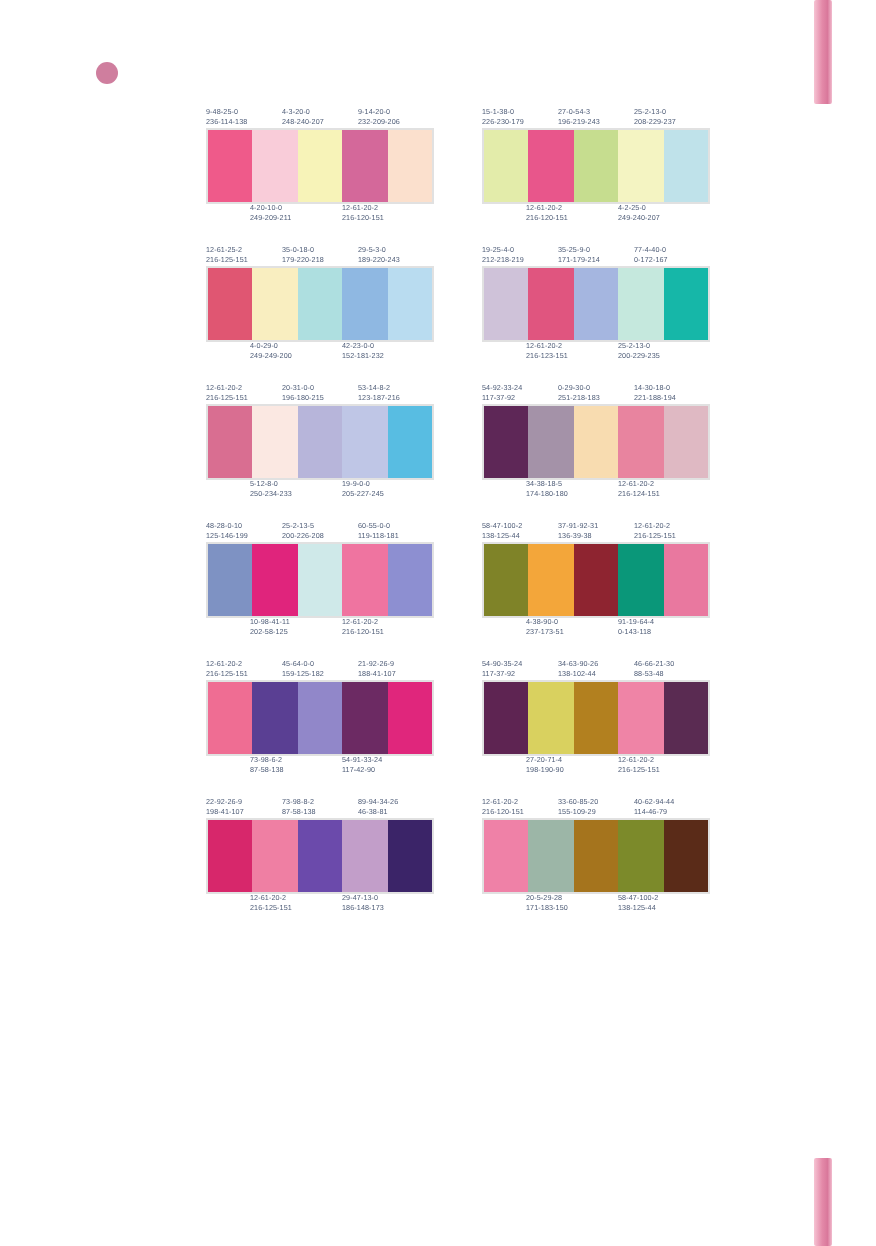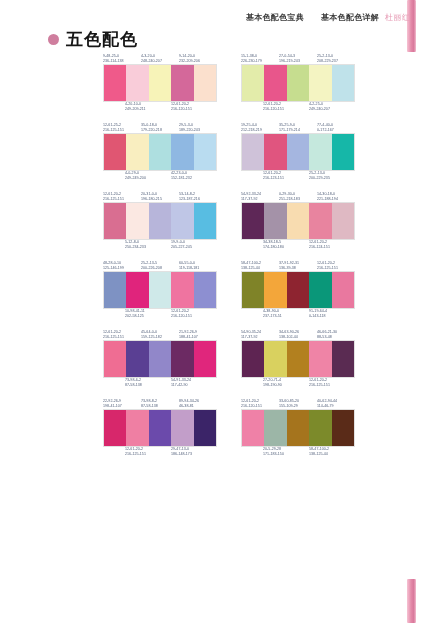--- a/index.html
+++ b/index.html
@@ -87,30 +87,23 @@
   .sw{flex:1;height:100%;}
 </style>
 </head>
 <body>
 
 <div class="page">
 
   <div class="edge-tab top"></div>
   <div class="edge-tab bottom"></div>
 
-  <div class="header">
-    <span class="h-item">基本色配色宝典</span>
-    <span class="h-sep"></span>
-    <span class="h-item">基本色配色详解</span>
-    <span class="h-item faint">杜丽红</span>
-  </div>
 
   <div class="title-row">
     <span class="title-dot"></span>
-    <span class="title-text">五色配色</span>
   </div>
 
   <div class="rows" id="rows">
       <div class="prow">
         <div class="group">
           <div class="lbl-line lbl-top">
             <div class="lbl">
               <span class="c1">9-48-25-0</span>
               <span class="c2">236-114-138</span>
             </div>

